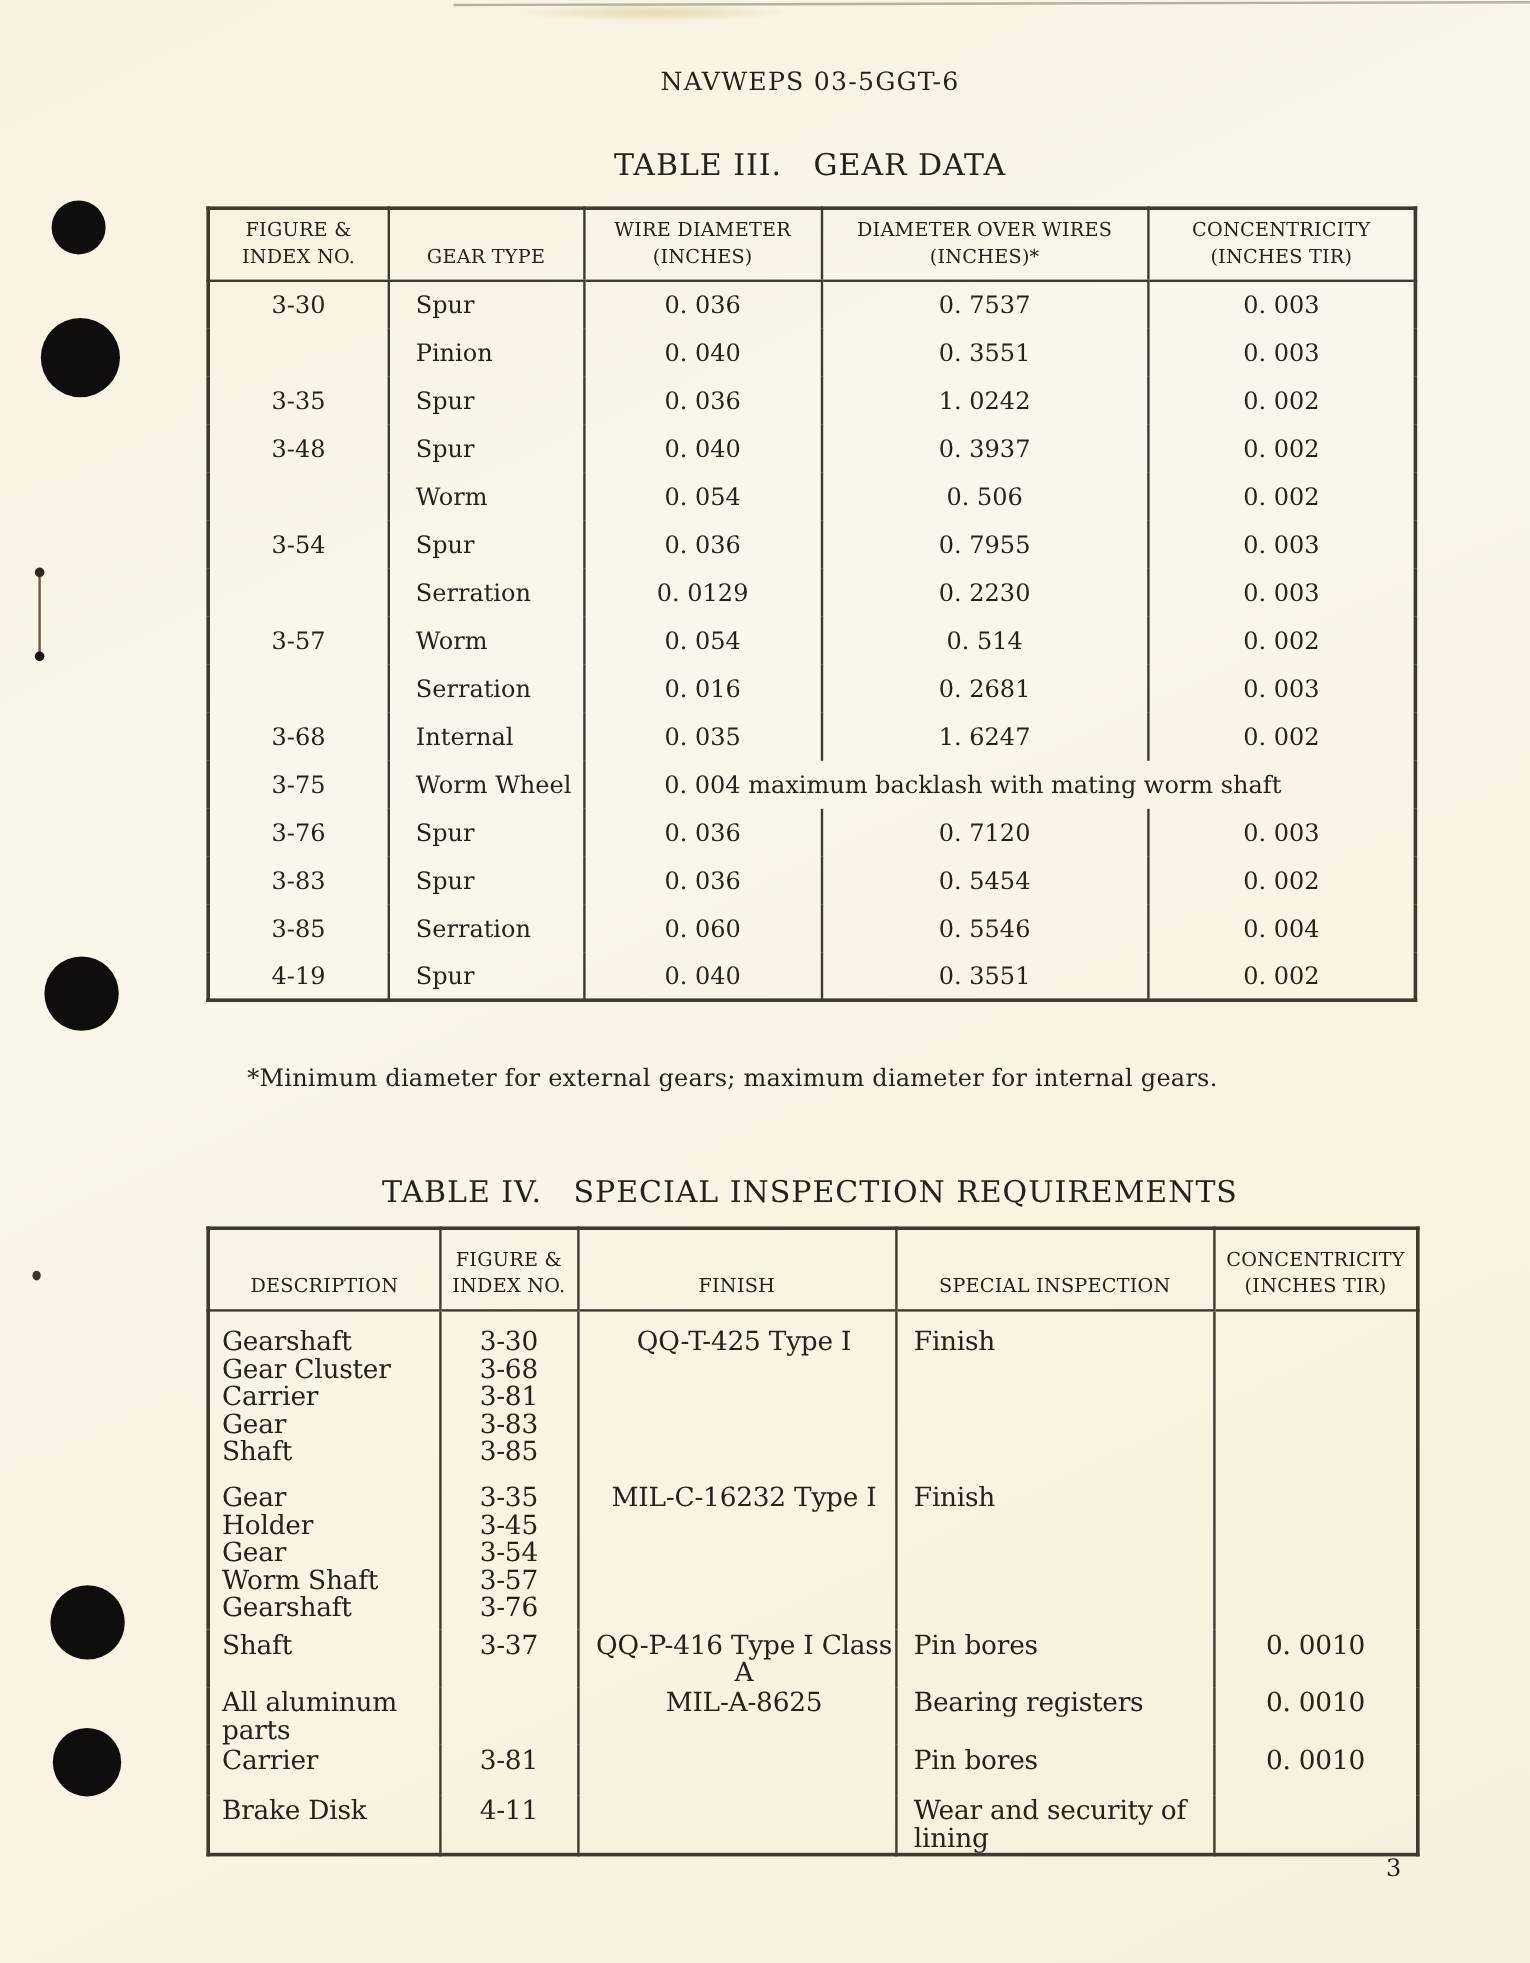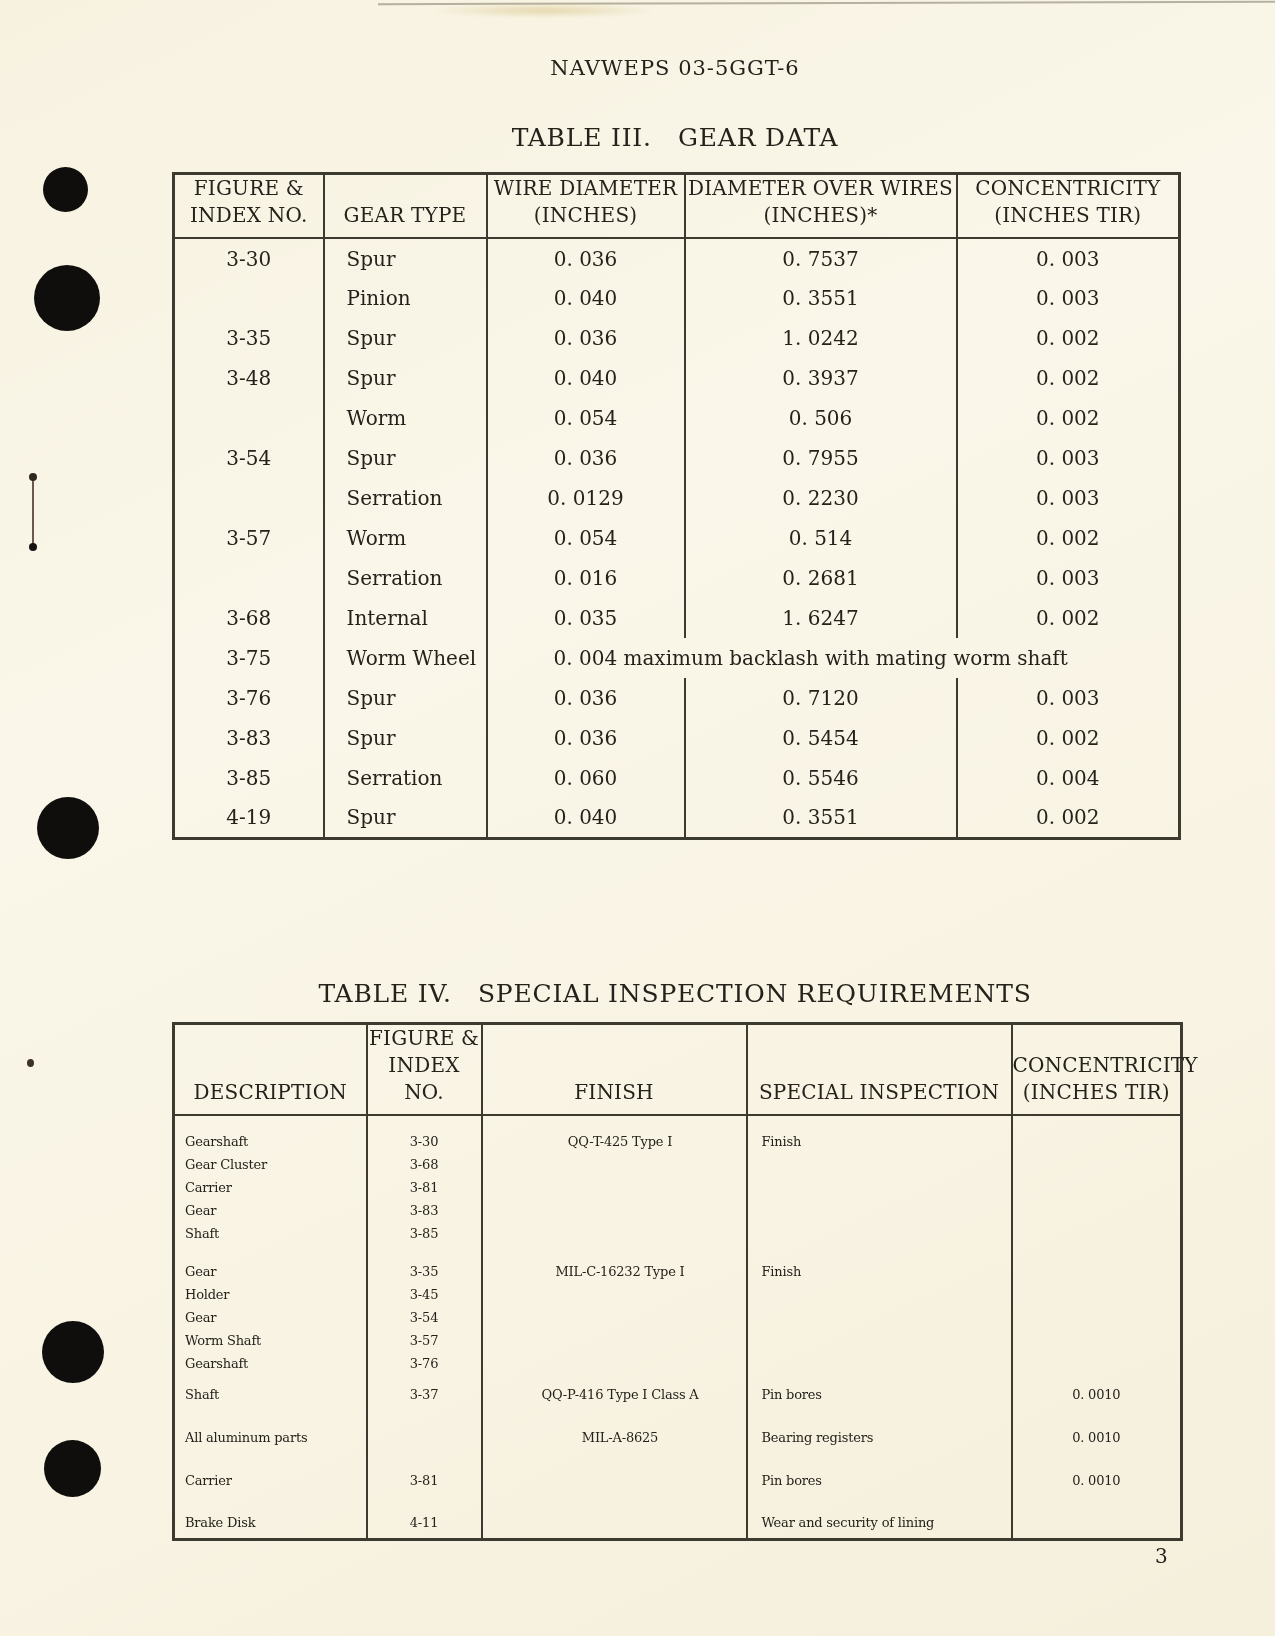--- a/index.html
+++ b/index.html
@@ -46,30 +46,30 @@
   
   table{border-collapse:collapse;table-layout:fixed;position:absolute;
     background:transparent;color:#24221b;}
   .t3{left:172px;top:172px;width:1006px;}
   .t4{left:172px;top:1022px;width:1008px;}
   th,td{border:none;border-left:2px solid #3d3a30;padding:0;
     font-weight:normal;overflow:visible;}
   th:first-child,td:first-child{border-left:none;}
   table{border:3px solid #3d3a30;}
   thead th{border-bottom:2px solid #3d3a30;vertical-align:bottom;
-    text-align:center;font-size:20px;line-height:1.35;letter-spacing:.2px;
+    text-align:center;font-size:16px;line-height:1.35;letter-spacing:.2px;
     white-space:pre-line;padding-bottom:8px;}
   .t3 thead tr{height:60px;}
   .t4 thead tr{height:68px;}
   .t3 tbody tr{height:40px;}
   .t3 tbody td{vertical-align:middle;font-size:20px;white-space:pre;}
   .t3 .c-fig,.t3 .c-wire,.t3 .c-dow,.t3 .c-conc{text-align:center;}
   .t3 .c-type{text-align:left;padding-left:22px;}
   .t3 .c-span{text-align:left;padding-left:66px;}
-  .t4 tbody td{vertical-align:top;font-size:13px;line-height:23px;
+  .t4 tbody td{vertical-align:top;font-size:22px;line-height:23px;
     white-space:pre-line;letter-spacing:-.2px;}
   .t4 tbody tr:nth-child(1) td{padding-top:14px;height:118px;}
   .t4 tbody tr:nth-child(1){height:132px;}
   .t4 tbody tr:nth-child(2) td{padding-top:12px;}
   .t4 tbody tr:nth-child(2){height:133px;}
   .t4 tbody tr:nth-child(3){height:43px;}
   .t4 tbody tr:nth-child(4){height:43px;}
   .t4 tbody tr:nth-child(5){height:42px;}
   .t4 tbody tr:nth-child(6){height:30px;}
   .t4 tbody tr:nth-child(n+3) td{padding-top:2px;}
@@ -220,20 +220,21 @@
         <tr>
           <td class="c-fig">4-19</td>
           <td class="c-type">Spur</td>
           <td class="c-wire">0. 040</td>
           <td class="c-dow">0. 3551</td>
           <td class="c-conc">0. 002</td>
         </tr>
       </tbody>
   </table>
 
+  <div class="footnote">*Minimum diameter for external gears; maximum diameter for internal gears.</div>
 
   <div class="tbl-title t4-title">TABLE IV.   SPECIAL INSPECTION REQUIREMENTS</div>
 
   <table class="t4">
     <colgroup>
       <col style="width:193px">
         <col style="width:115px">
         <col style="width:265px">
       <col style="width:265px">
         <col style="width:170px">

